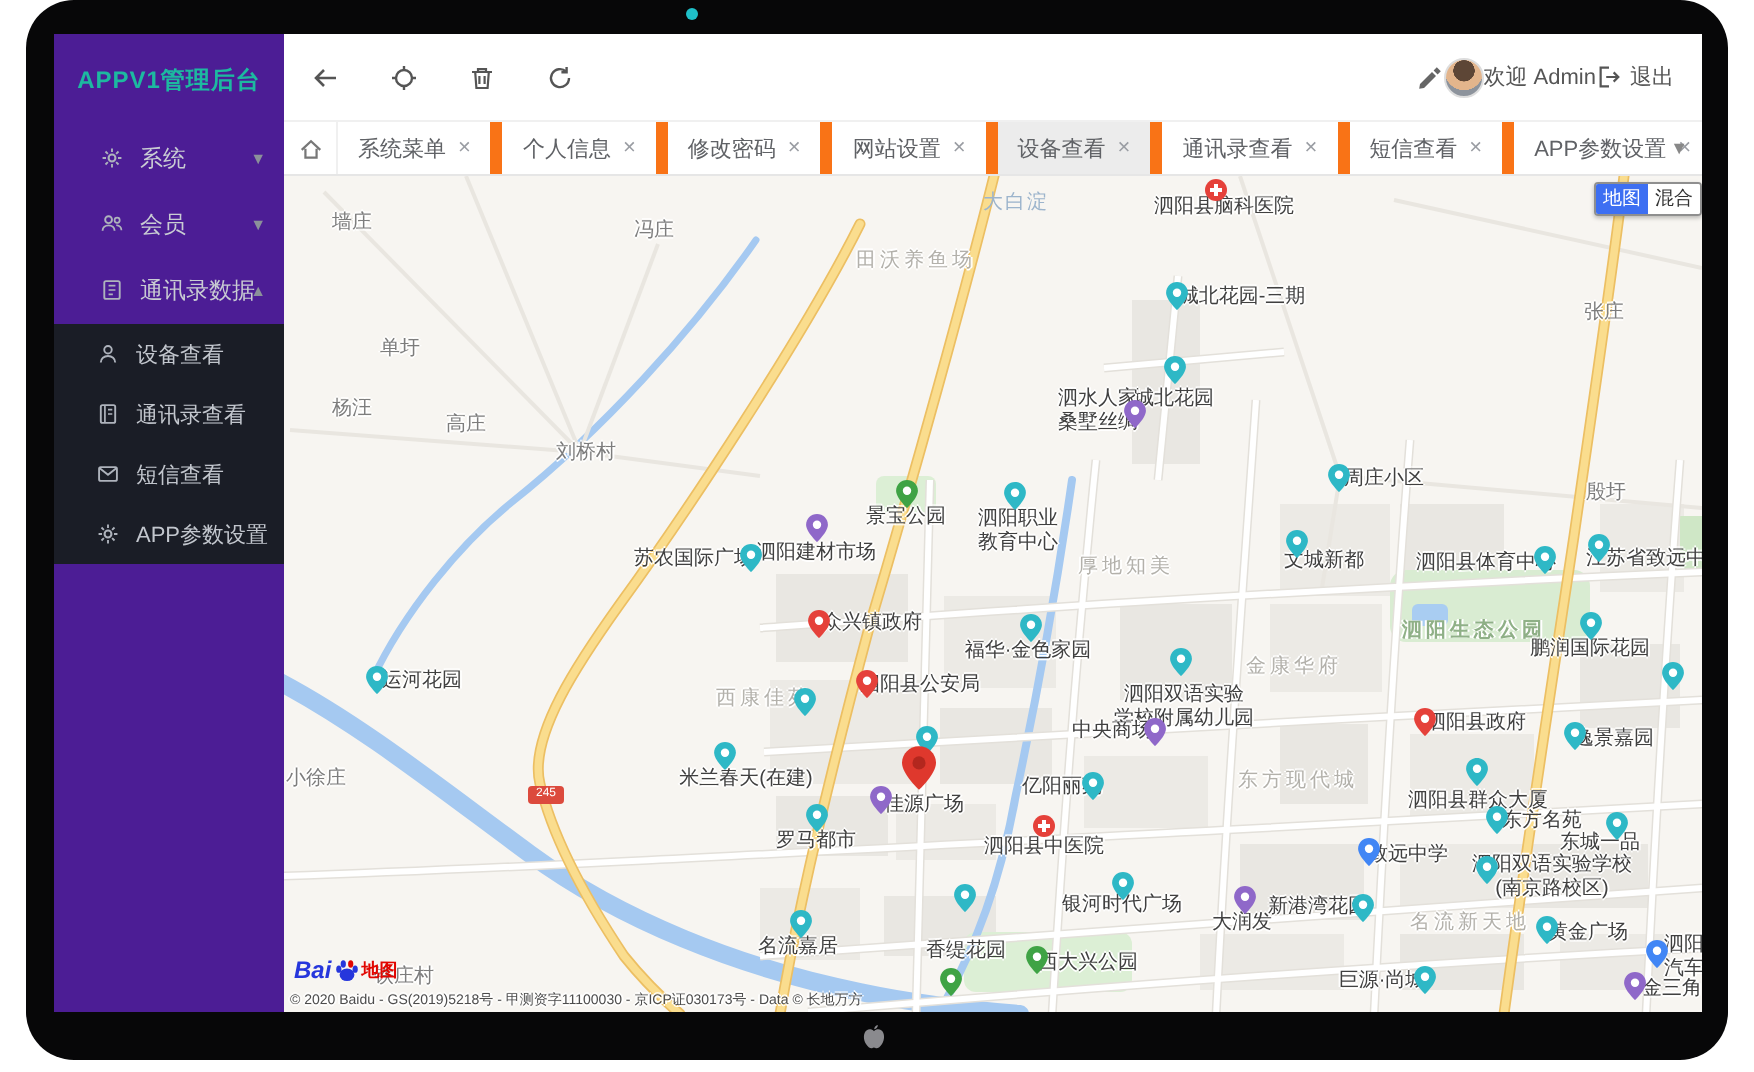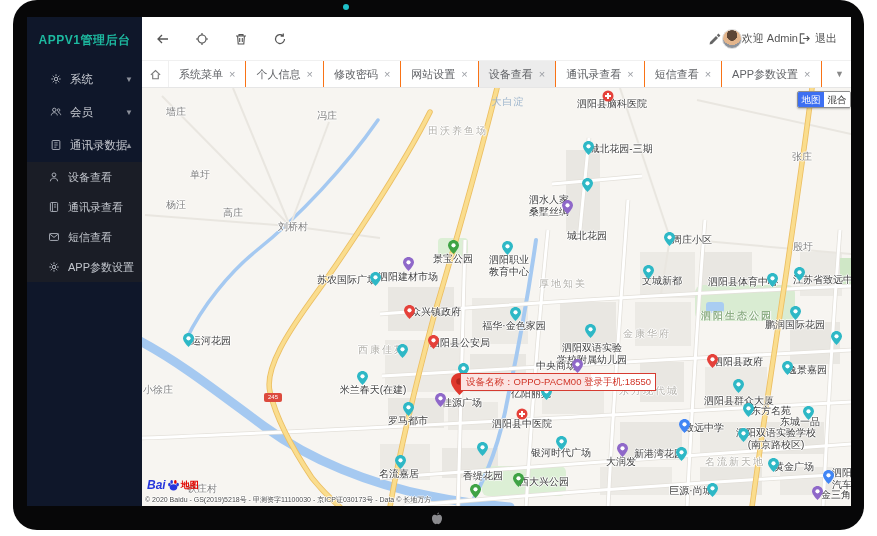--- a/index.html
+++ b/index.html
@@ -5,42 +5,42 @@
   html,body{margin:0;padding:0;background:#fff;}
   .canvas{position:relative;width:877px;height:536px;background:#fff;overflow:hidden;
           font-family:"Liberation Sans","DejaVu Sans",sans-serif;}
   
   .bezel{position:absolute;left:13px;top:0;width:851px;height:530px;background:#070708;border-radius:24px;}
   .camera-dot{position:absolute;left:343px;top:4px;width:6px;height:6px;border-radius:50%;background:#1fc0c9;}
   .apple{position:absolute;left:429px;top:511px;width:16px;height:16px;}
   
   .screen{position:absolute;left:27px;top:17px;width:824px;height:489px;background:#fff;overflow:hidden;display:flex;}
   
-  .sidebar{width:115px;min-width:115px;height:100%;background:#0f172a;color:#c9ccd3;overflow:hidden;}
+  .sidebar{width:115px;min-width:115px;height:100%;background:#4c1d95;color:#c9ccd3;overflow:hidden;}
   .sb-title{height:46px;line-height:46px;text-align:center;color:#1db9a0;font-size:12px;font-weight:bold;letter-spacing:.5px;}
   .menu-item{position:relative;height:33px;display:flex;align-items:center;padding-left:23px;font-size:11.5px;cursor:pointer;}
   .menu-item .mi-icon{width:13px;height:13px;margin-right:7px;display:inline-flex;}
   .menu-item .mi-chev{position:absolute;right:9px;font-size:8px;color:#8b909a;}
   .submenu{background:#1a1d26;}
   .submenu .menu-item{height:30px;padding-left:21px;font-size:11px;color:#c2c6cd;}
   
   .main{flex:1;display:flex;flex-direction:column;min-width:0;}
   .topbar{height:43px;display:flex;align-items:center;padding:0 14px;border-bottom:1px solid #f0f0f0;background:#fff;}
   .tb-left{display:flex;align-items:center;gap:25px;}
   .tb-right{margin-left:auto;display:flex;align-items:center;}
   .tb-ic{width:14px;height:14px;display:inline-flex;cursor:pointer;}
   .avatar{width:18px;height:18px;border-radius:50%;background:
       radial-gradient(circle at 50% 30%,#5d4636 0 34%,#e3b58c 35% 62%,#8d939c 63%);border:1px solid #ddd;cursor:pointer;}
   .welcome{font-size:11px;color:#555;}
   .logout{display:flex;align-items:center;gap:4px;font-size:11px;color:#555;cursor:pointer;}
   
   .tabbar{height:26px;display:flex;align-items:stretch;background:#fff;border-bottom:1px solid #e6e6e6;position:relative;}
   .home-cell{width:26px;display:flex;align-items:center;justify-content:center;border-right:1px solid #f0f0f0;cursor:pointer;}
   .tabs{display:flex;align-items:stretch;overflow:hidden;flex:1;}
-  .tab{display:flex;align-items:center;gap:6px;padding:0 10px;font-size:11px;color:#606266;border-right:1px solid #f97316;white-space:nowrap;cursor:pointer;justify-content:center;}
+  .tab{display:flex;align-items:center;gap:6px;padding:0 10px;font-size:11px;color:#606266;border-right:6px solid #f97316;white-space:nowrap;cursor:pointer;justify-content:center;}
   .tab.active{background:#ececec;}
   .tab-close{color:#9a9da3;font-size:11px;line-height:1;}
   .tab-chev{position:absolute;right:7px;top:0;height:100%;display:flex;align-items:center;font-size:9px;color:#888;cursor:pointer;}
   
   .map{position:relative;flex:1;overflow:hidden;background:#f7f5f1;}
   .map svg.base{position:absolute;left:0;top:0;z-index:0;}
   .mlabel{position:absolute;transform:translate(-50%,-50%);text-align:center;white-space:pre;line-height:1.18;z-index:20;pointer-events:none;}
   .k-place{font-size:10px;color:#404040;text-shadow:-1px 0 #fff,1px 0 #fff,0 -1px #fff,0 1px #fff;}
   .k-town{font-size:10px;color:#7d7d7d;text-shadow:-1px 0 #fff,1px 0 #fff,0 -1px #fff,0 1px #fff;}
   .k-area{font-size:10px;color:#b3b1ab;letter-spacing:2px;text-shadow:-1px 0 #fff,1px 0 #fff,0 -1px #fff,0 1px #fff;}
@@ -348,21 +348,21 @@
             <div class="mlabel k-town" style="left: 660px; top: 69px;">张庄</div>
             <div class="mlabel k-town" style="left: 661px; top: 119px; margin-top: 40px;">殷圩</div>
             <div class="mlabel k-area" style="left: 421px; top: 196px;">厚地知美</div>
             <div class="mlabel k-area" style="left: 505px; top: 246px;">金康华府</div>
             <div class="mlabel k-area" style="left: 507px; top: 303px;">东方现代城</div>
             <div class="mlabel k-area" style="left: 593px; top: 374px;">名流新天地</div>
             <div class="mlabel k-area" style="left: 240px; top: 262px;">西康佳苑</div>
             <div class="mlabel k-park" style="left: 595px; top: 228px; font-weight: bold;">泗阳生态公园</div>
             <div class="mlabel k-place" style="left: 470px; top: 16px;">泗阳县脑科医院</div>
             <div class="mlabel k-place" style="left: 479px; top: 61px;">城北花园-三期</div>
-            <div class="mlabel k-place" style="left: 445px; top: 112px; margin-top: 36px;">城北花园</div>
+            <div class="mlabel k-place" style="left: 445px; top: 112px;">城北花园</div>
             <div class="mlabel k-place" style="left: 407px; top: 118px; font-family: Liberation Serif, serif;">泗水人家
 桑墅丝绸</div>
             <div class="mlabel k-place" style="left: 550px; top: 152px;">周庄小区</div>
             <div class="mlabel k-place" style="left: 69px; top: 253px;">运河花园</div>
             <div class="mlabel k-place" style="left: 205px; top: 192px;">苏农国际广场</div>
             <div class="mlabel k-place" style="left: 231px; top: 302px;">米兰春天(在建)</div>
             <div class="mlabel k-place" style="left: 266px; top: 189px;">泗阳建材市场</div>
             <div class="mlabel k-place" style="left: 311px; top: 171px;">景宝公园</div>
             <div class="mlabel k-place" style="left: 367px; top: 178px;">泗阳职业
 教育中心</div>
@@ -584,21 +584,20 @@
                 <circle cx="7" cy="6.9" r="2.7" fill="#fff"></circle>
               </svg></div>
             <div class="marker sel" style="left: 308.5px; top: 285px;"><svg width="17" height="22" viewBox="0 0 14 18">
                 <path d="M7 0C3.13 0 0 3.07 0 6.86 0 11.5 7 18 7 18s7-6.5 7-11.14C14 3.07 10.87 0 7 0z" fill="#df382d"></path>
                 <circle cx="7" cy="6.9" r="2.7" fill="#b3271e"></circle>
               </svg></div>
           </div>
 
         <div class="road-badge">245</div>
 
-        <div class="tooltip">设备名称：OPPO-PACM00 登录手机:18550</div>
 
         <div class="map-control">
           <span class="mc-map">地图</span>
           <span class="mc-sat">混合</span>
         </div>
 
         <div class="baidu-logo">
           <span class="bd-bai">Bai</span>
           <svg width="13" height="13" viewBox="0 0 14 14">
             <ellipse cx="7" cy="9" rx="4" ry="3.4" fill="#2636dc"></ellipse>

